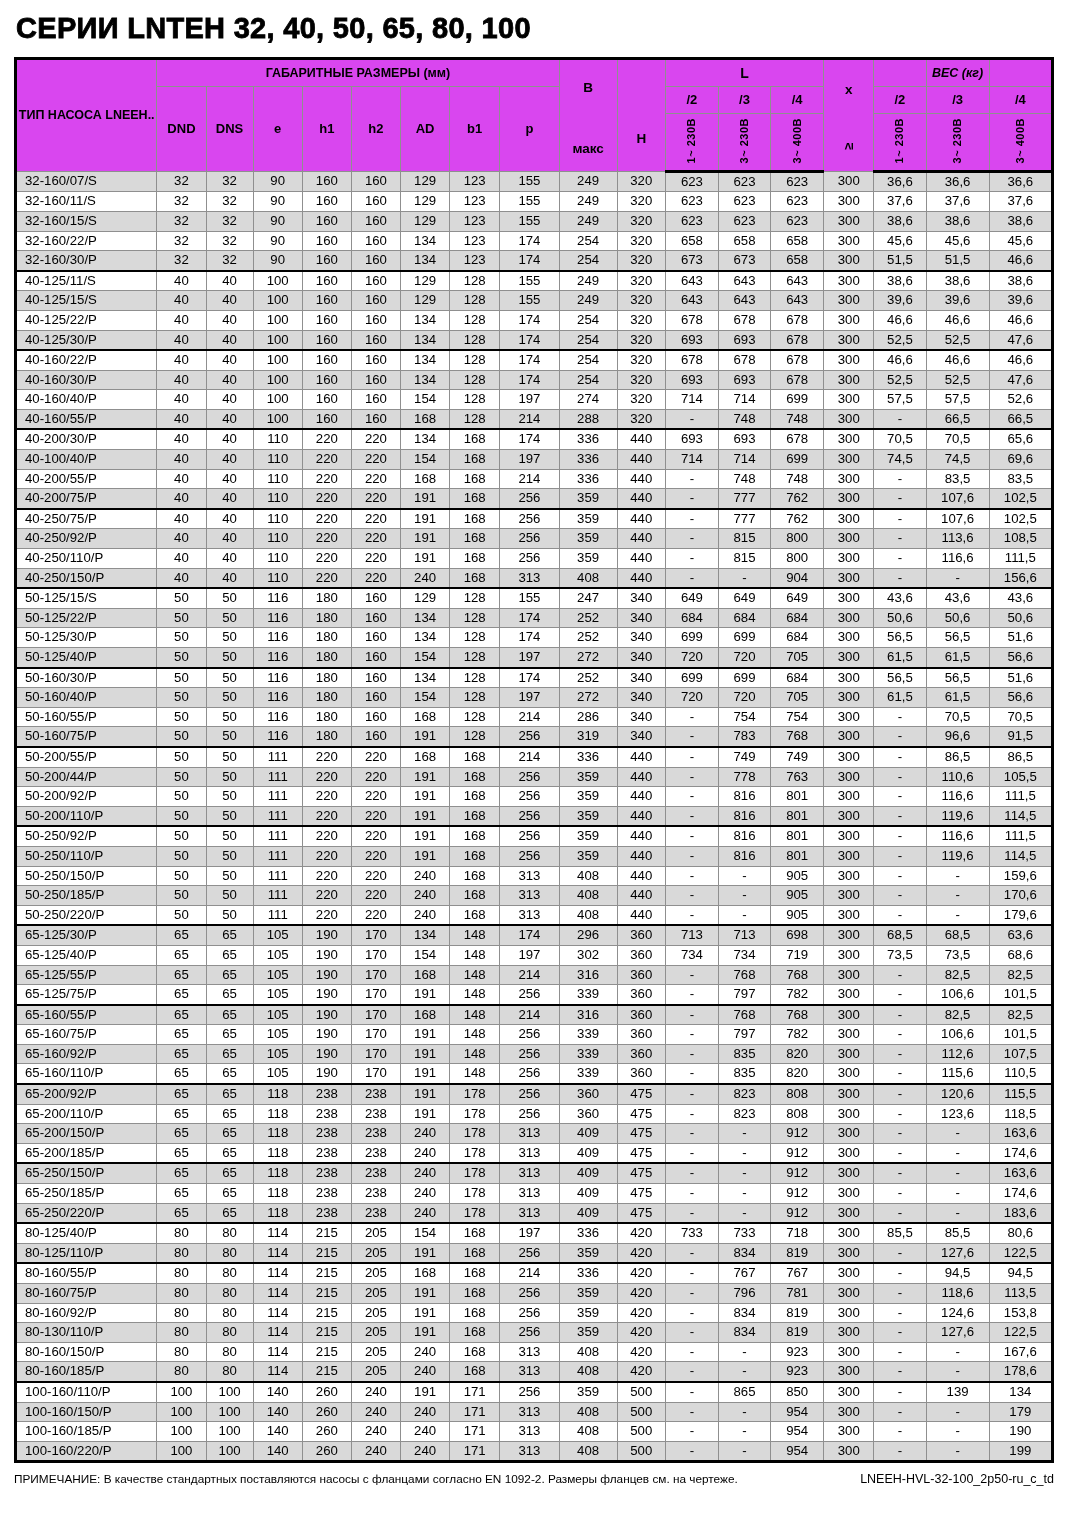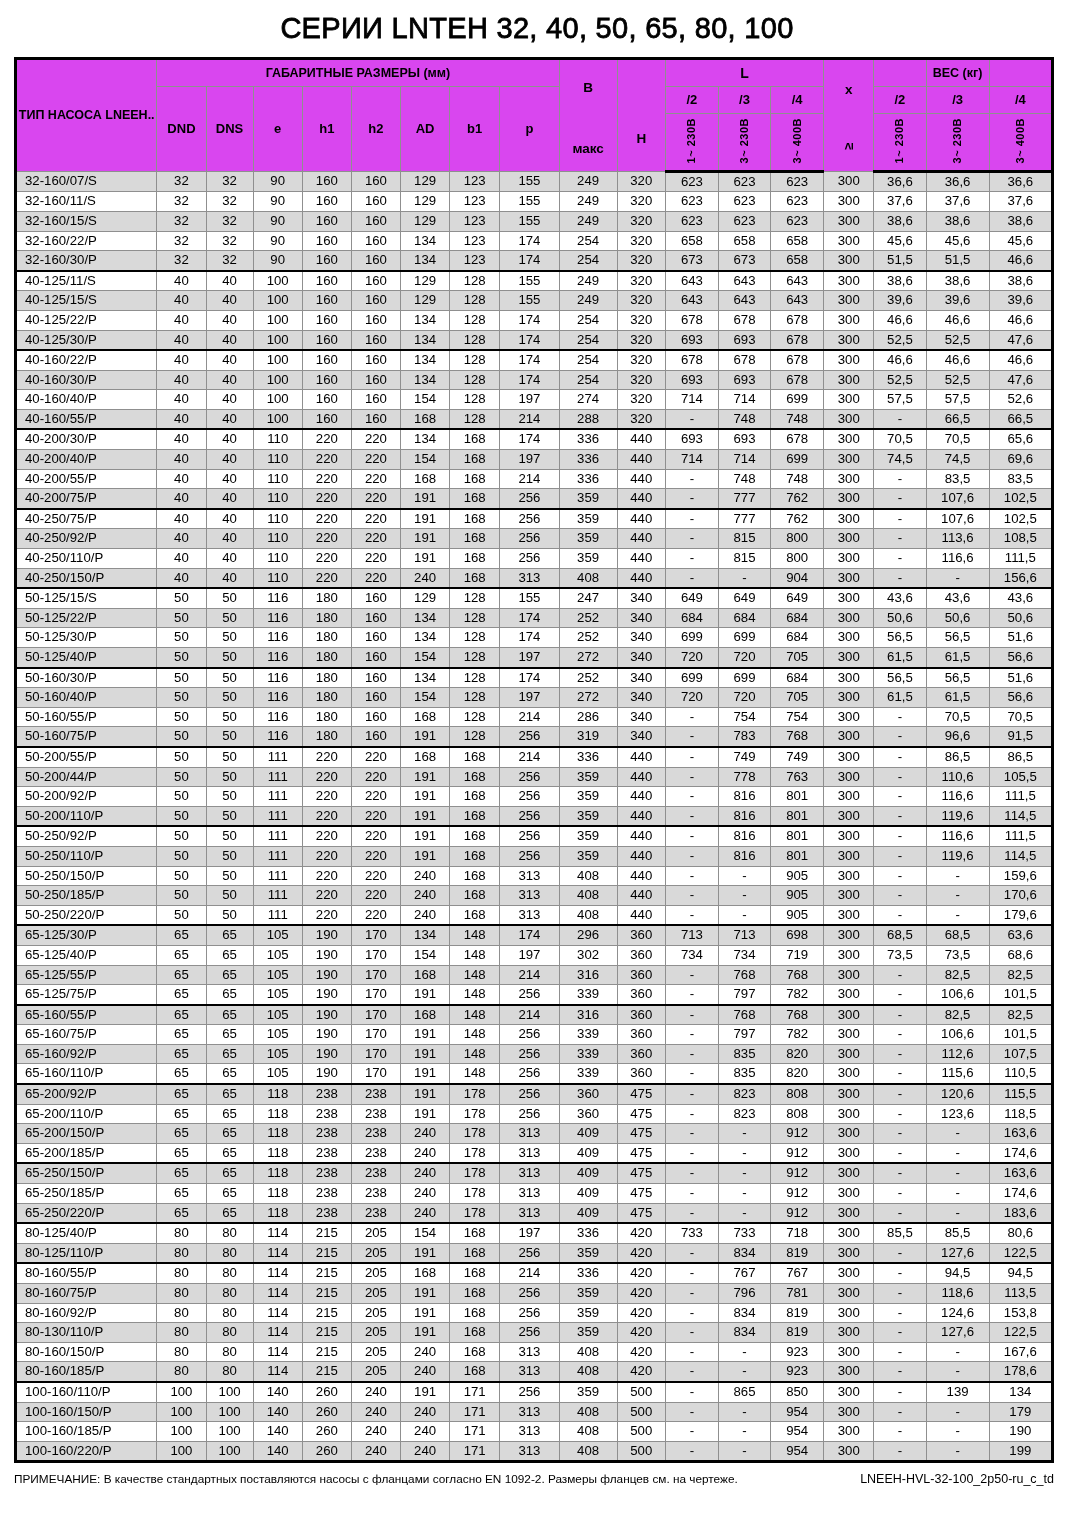--- a/index.html
+++ b/index.html
@@ -12,26 +12,25 @@
   .page {
     width: 1072px;
     min-height: 1519px;
     box-sizing: border-box;
     padding: 10px 14px 10px 14px;
     background: #fff;
   }
   .title {
     font-size: 29px;
     line-height: 1.13;
-    font-weight: 400;
+    font-weight: 700;
     letter-spacing: 0.3px;
     -webkit-text-stroke: 0.8px #000;
     margin: 2px 0 12px 2px;
     white-space: nowrap;
-    text-align: center;
   }
   table.spec {
     border-collapse: collapse;
     table-layout: fixed;
     width: 1040px;
     border: 3px solid #000;
   }
   table.spec th, table.spec td {
     border: 1px solid #8f8f8f;
     padding: 0;
@@ -59,21 +58,21 @@
   th.bmax-head { vertical-align: middle; }
   .bmax-inner {
     display: flex; flex-direction: column; justify-content: space-between;
     height: 76px; padding: 16px 0 10px 0; box-sizing: content-box;
     font-size: 13.5px;
   }
   th.h-head { vertical-align: middle; }
   .h-inner { padding-top: 46px; font-size: 13.5px; }
   th.l-group { border-bottom: none; font-size: 14px; }
   th.sub-l { border-top: none; font-size: 13px; }
-  th.w-top { border-bottom: none; font-size: 12.5px; }
+  th.w-top { border-bottom: none; font-size: 12.5px; font-style: italic; }
   th.sub-w { border-top: none; font-size: 13px; }
   th.x-head { vertical-align: middle; }
   .x-inner {
     display: flex; flex-direction: column; justify-content: space-between; align-items: center;
     height: 72px; padding: 18px 0 12px 0; font-size: 13.5px;
   }
   .ge-sym { display: inline-block; transform: rotate(-90deg); font-size: 13px; }
   th.vert { vertical-align: middle; }
   .vtext {
     writing-mode: vertical-rl;
@@ -463,21 +462,21 @@
           <td>440</td>
           <td>693</td>
           <td>693</td>
           <td>678</td>
           <td>300</td>
           <td>70,5</td>
           <td>70,5</td>
           <td>65,6</td>
         </tr>
         <tr class="odd">
-          <td class="model">40-200/40/P</td>
+          <td class="model">40-100/40/P</td>
           <td>40</td>
           <td>40</td>
           <td>110</td>
           <td>220</td>
           <td>220</td>
           <td>154</td>
           <td>168</td>
           <td>197</td>
           <td>336</td>
           <td>440</td>

